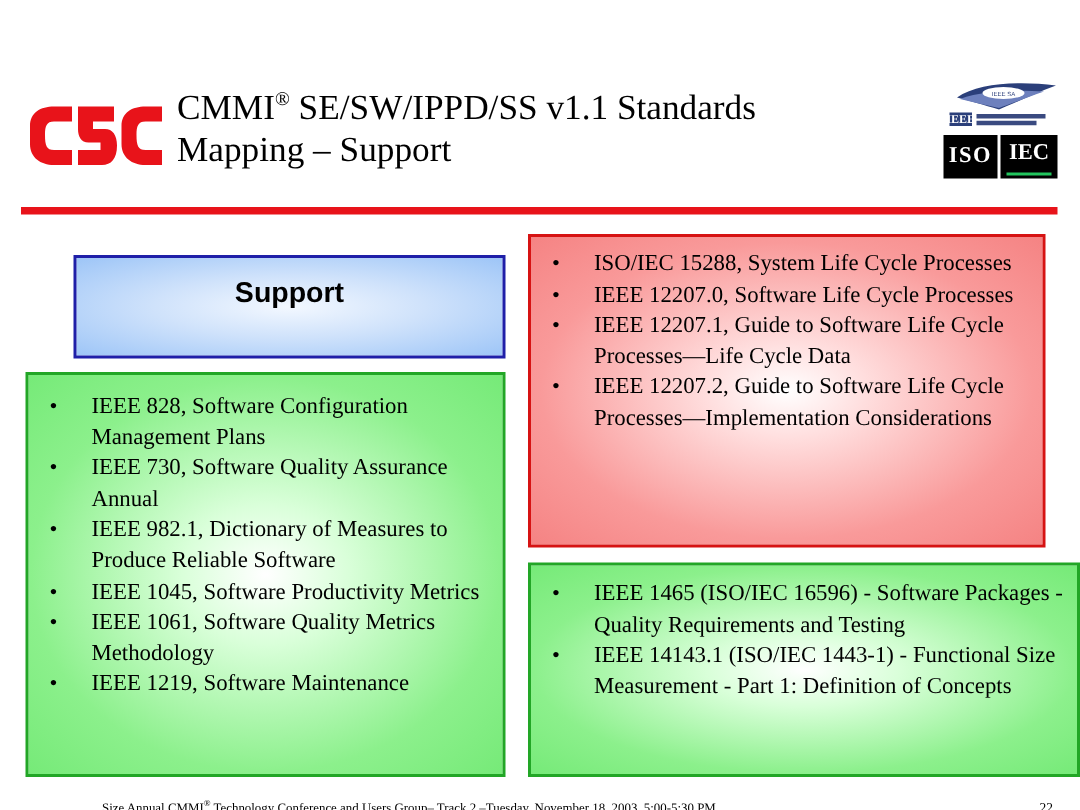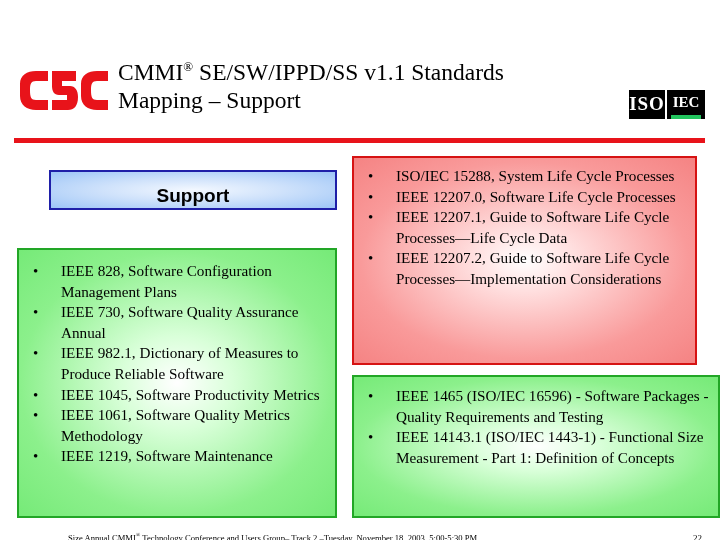--- a/index.html
+++ b/index.html
@@ -28,33 +28,33 @@
 
   .logos{position:absolute;left:620px;top:30px;width:92px;height:72px;}
   .ieee-logo{position:absolute;left:6px;top:0px;width:82px;height:32px;}
   .isoiec-logo{position:absolute;left:9px;top:36px;width:78px;height:30px;}
   .iso-box,.iec-box{
     display:inline-block;background:#000000;vertical-align:top;
     color:#ffffff;text-align:center;
   }
   .iso-box{width:36px;height:29px;}
   .iec-box{width:38px;height:29px;margin-left:2px;}
-  .iso-txt{font-family:"Liberation Serif",serif;font-weight:bold;font-size:19px;line-height:28px;letter-spacing:1px;}
-  .iec-txt{font-family:"Liberation Serif",serif;font-weight:bold;font-size:15px;line-height:25px;letter-spacing:0px;border-bottom:4px solid #22c55e;display:inline-block;padding:0 2px;}
+  .iso-txt{font-family:"Liberation Serif",serif;font-weight:bold;font-size:15px;line-height:28px;letter-spacing:1px;}
+  .iec-txt{font-family:"Liberation Serif",serif;font-weight:bold;font-size:15px;line-height:25px;letter-spacing:0px;border-bottom:2px solid #22c55e;display:inline-block;padding:0 2px;}
 
   .rule{
     position:absolute;left:14px;top:114px;width:691px;height:5px;
     background:#e8131a;
   }
 
   
   .box{position:absolute;box-sizing:border-box;}
 
   .box-support{
-    left:49px;top:146px;width:288px;height:40px;
+    left:49px;top:146px;width:288px;height:69px;
     border:2px solid #1f1fa8;
     background:radial-gradient(ellipse at 50% 50%, #f3f8ff 0%, #cfe2fb 45%, #9dc5f7 100%);
   }
   .box-support .support-label{
     font-family:"Liberation Sans", sans-serif;
     font-weight:bold;font-size:19px;color:#000;
     text-align:center;line-height:48px;
   }
 
   .box-green{
@@ -135,20 +135,32 @@
         </g>
       </svg>
     </div>
 
     <div class="slide-title">
       <span><span>CMMI</span><sup>®</sup><span> SE/SW/IPPD/SS v1.1 Standards</span></span><br>
       <span>Mapping – Support</span>
     </div>
 
     <div class="logos">
+      <div class="ieee-logo">
+        <svg width="82" height="32" viewBox="0 0 82 32" xmlns="http://www.w3.org/2000/svg">
+          <path d="M12 11 C26 1, 54 0, 78 3 C62 9, 50 15, 40 19 C30 16, 20 13, 12 11 Z" fill="#2b3f7a"></path>
+          <path d="M14 12 C30 6, 52 6, 70 7 C56 12, 46 16, 40 18 C31 16, 22 14, 14 12 Z" fill="#6d80bd"></path>
+          <ellipse cx="43" cy="8" rx="14" ry="4" fill="#ffffff"></ellipse>
+          <text x="43" y="10" font-family="Liberation Sans, sans-serif" font-size="4" fill="#2b3f7a" text-anchor="middle">IEEE SA</text>
+          <rect x="7" y="21" width="15" height="9" fill="#2b3f7a"></rect>
+          <text x="14.5" y="28.2" font-family="Liberation Serif, serif" font-weight="bold" font-size="8" fill="#ffffff" text-anchor="middle">IEEE</text>
+          <rect x="25" y="22" width="46" height="3" fill="#3a4a80"></rect>
+          <rect x="25" y="26.5" width="40" height="3" fill="#3a4a80"></rect>
+        </svg>
+      </div>
       <div class="isoiec-logo">
         <span class="iso-box"><span class="iso-txt">ISO</span></span><span class="iec-box"><span class="iec-txt">IEC</span></span>
       </div>
     </div>
 
     <div class="rule"></div>
   </div>
 
   <div class="box box-support">
     <div class="support-label">Support</div>

